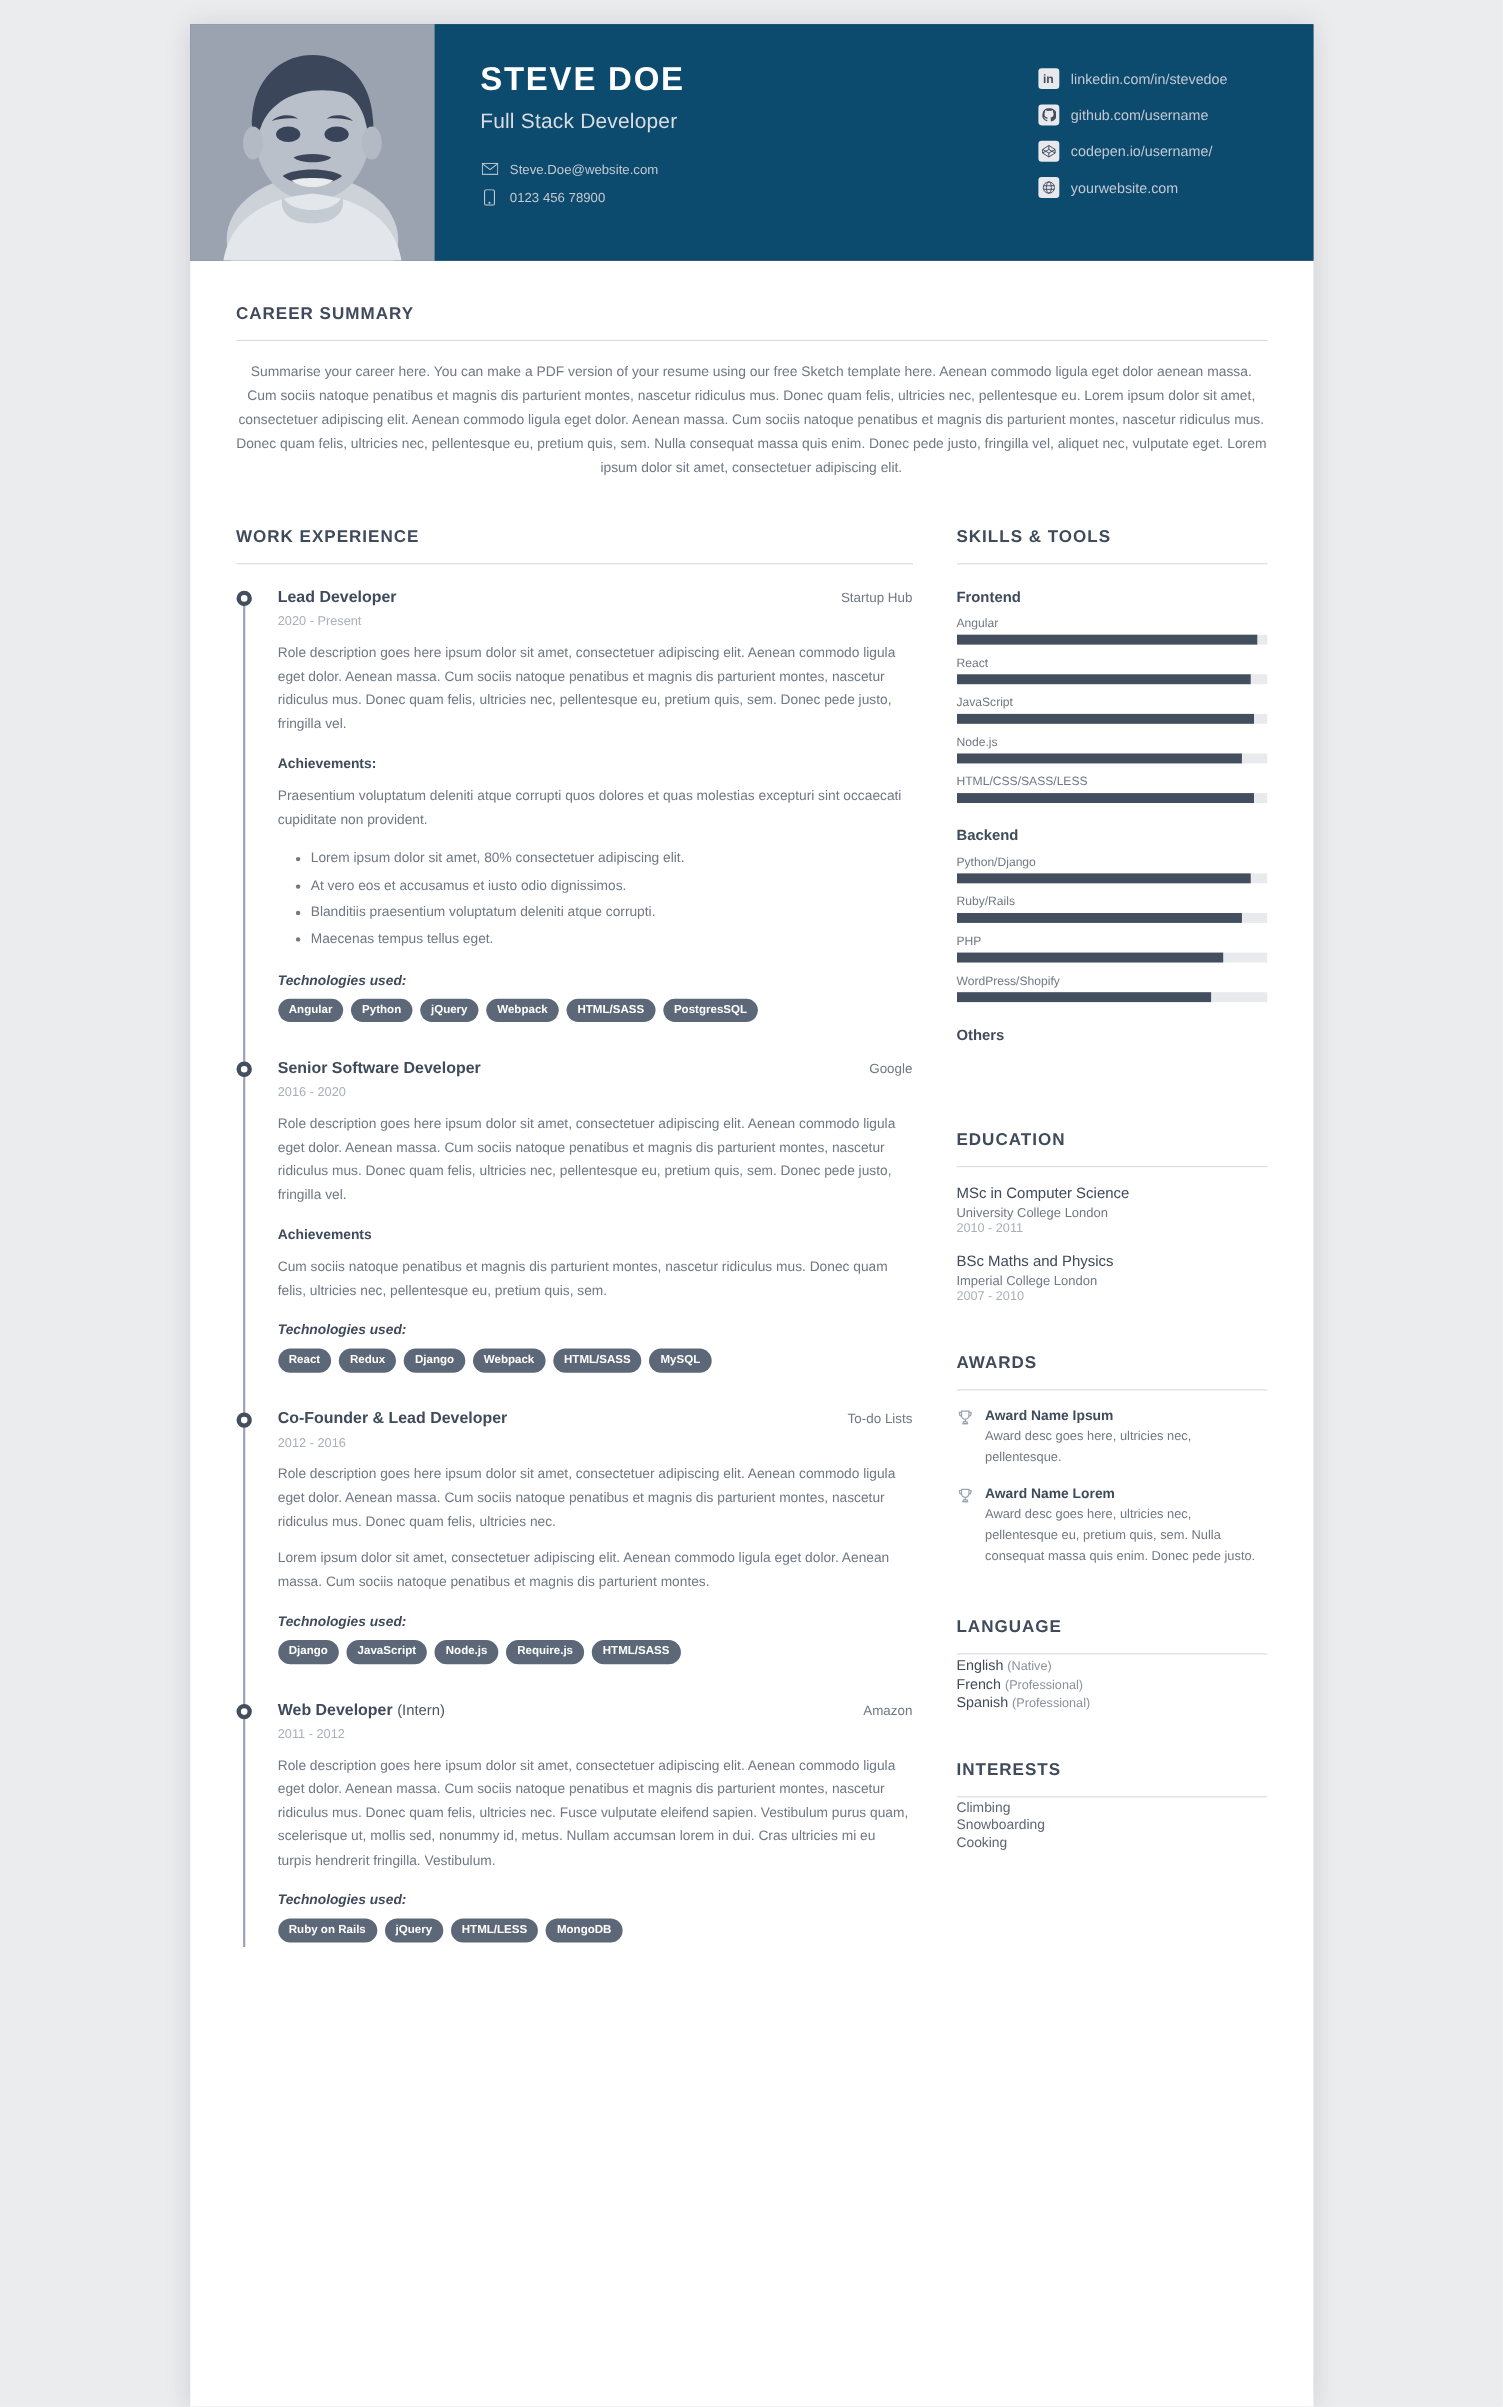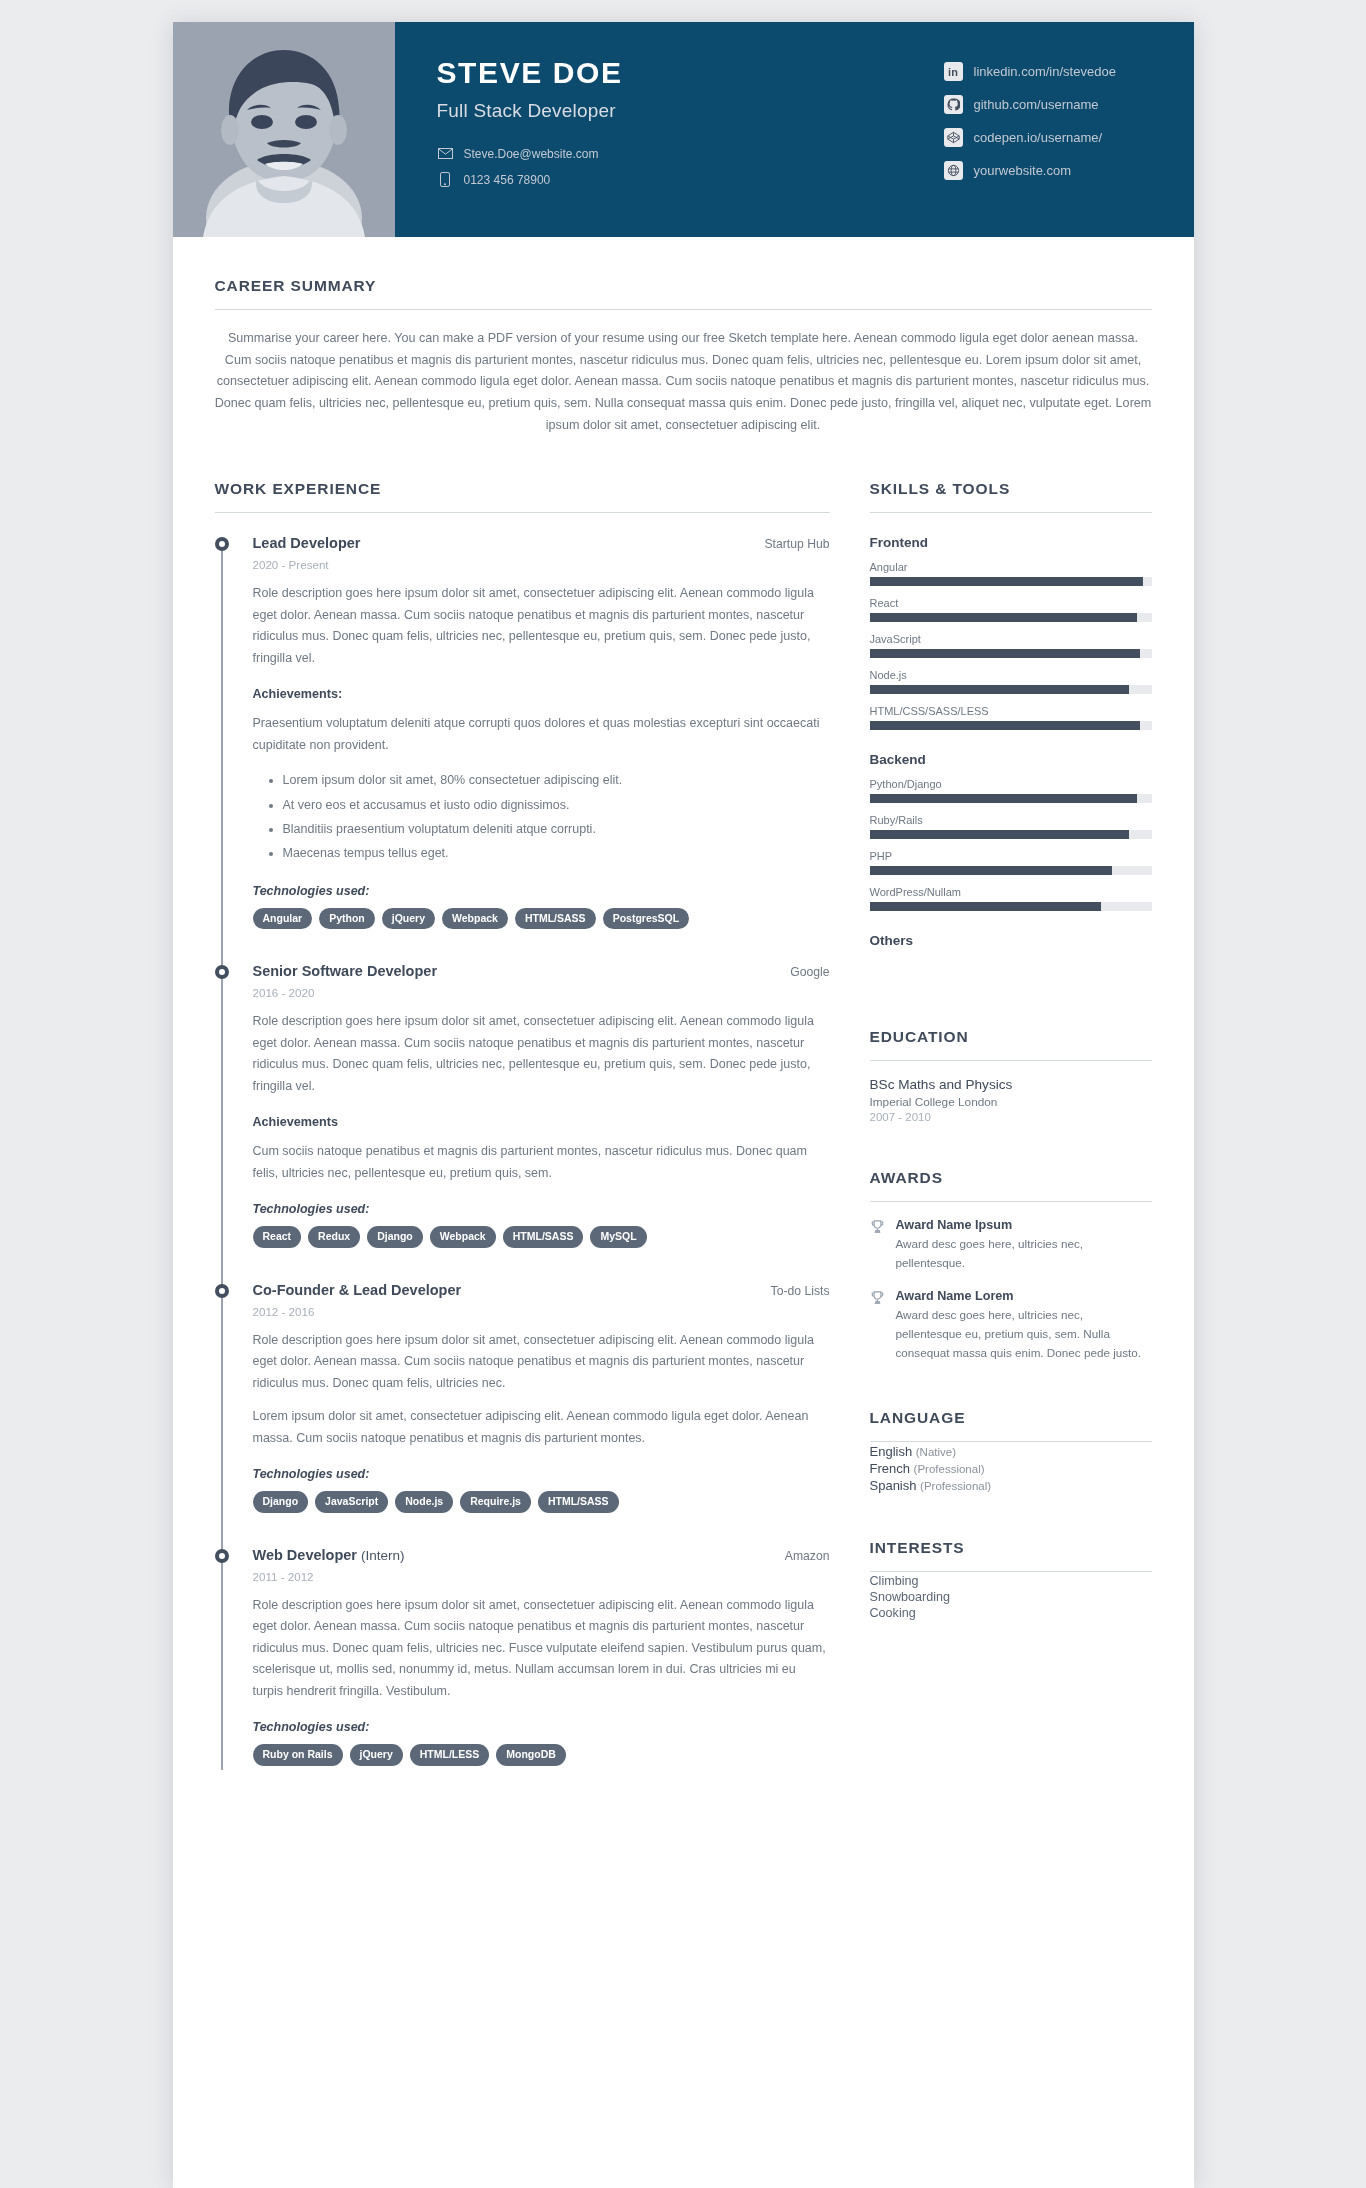--- a/index.html
+++ b/index.html
@@ -554,32 +554,37 @@
                   <span style="width: 92%;"></span>
                 </div>
             </div>
             <div class="skill">
               <div class="skill-name">PHP</div>
               <div class="bar">
                   <span style="width: 86%;"></span>
                 </div>
             </div>
             <div class="skill">
-              <div class="skill-name">WordPress/Nullam</div>
+              <div class="skill-name">WordPress/Shopify</div>
               <div class="bar">
                   <span style="width: 82%;"></span>
                 </div>
             </div>
 
             <div class="skill-group-title">Others</div>
           </div>
 
           <div class="side-block" style="margin-top:80px;">
             <div class="section-title">EDUCATION</div>
             <div class="rule dotted"></div>
+            <div class="edu-item">
+              <div class="edu-deg">MSc in Computer Science</div>
+              <div class="edu-school">University College London</div>
+              <div class="edu-years">2010 - 2011</div>
+            </div>
             <div class="edu-item">
               <div class="edu-deg">BSc Maths and Physics</div>
               <div class="edu-school">Imperial College London</div>
               <div class="edu-years">2007 - 2010</div>
             </div>
           </div>
 
           <div class="side-block">
             <div class="section-title">AWARDS</div>
             <div class="rule dotted"></div>

